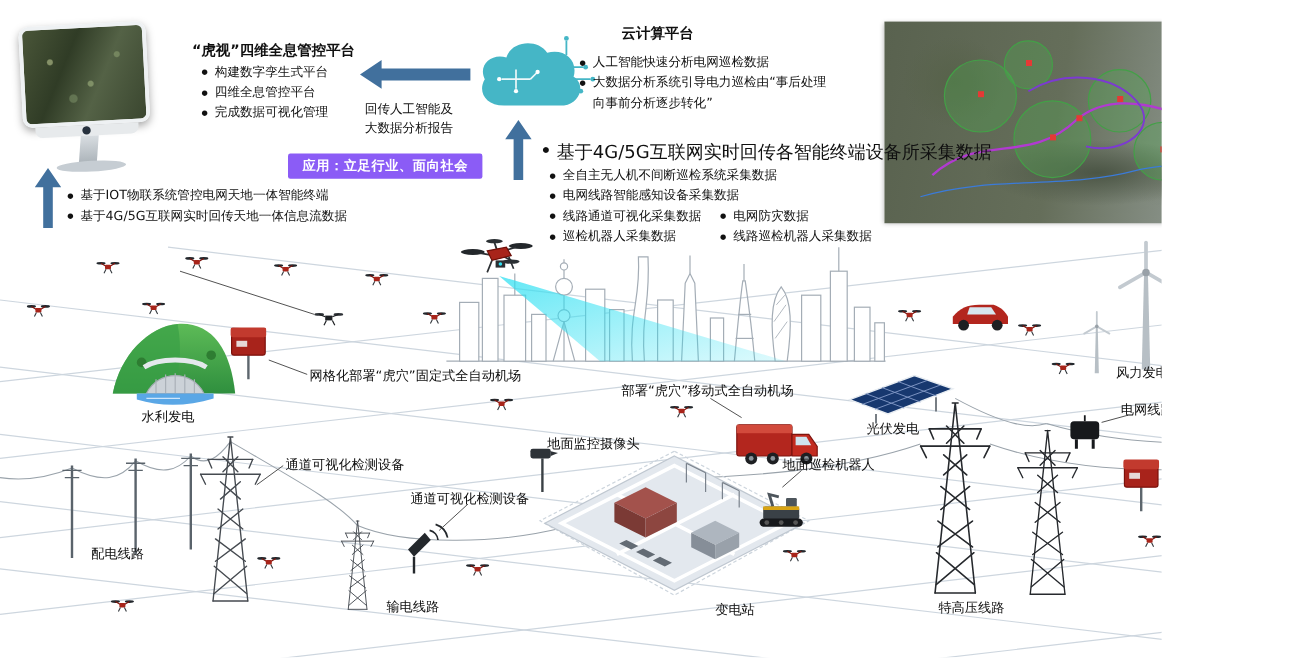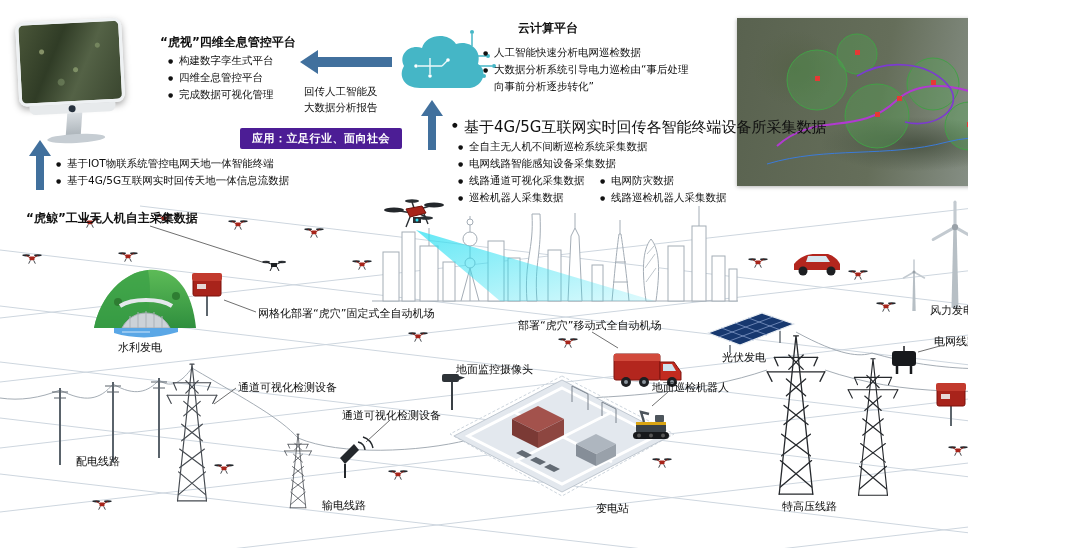--- a/index.html
+++ b/index.html
@@ -10,21 +10,21 @@
   .h-title{font-size:12px;font-weight:bold;white-space:nowrap}
   .site-label{position:absolute;font-size:11px;font-weight:normal;color:#0d0d0d;white-space:nowrap}
   .caption{font-size:10.5px;line-height:1.5;color:#111}
   .pre{white-space:pre-line}
   ul.bullets{list-style:none;font-size:10.5px;color:#111}
   ul.bullets li{position:relative;padding-left:11px;line-height:17px;white-space:nowrap}
   ul.bullets li.pre{white-space:pre-line}
   ul.bullets li::before{content:"●";position:absolute;left:0;top:0;font-size:6px;line-height:17px;color:#111}
   .lead{position:absolute;font-size:15px;font-weight:normal;white-space:nowrap;padding-left:12px}
   .lead::before{content:"●";position:absolute;left:0;top:3px;font-size:6.5px}
-  .app-box{position:absolute;left:240px;top:128px;background:#4c1d95;color:#fff;font-size:11px;
+  .app-box{position:absolute;left:240px;top:128px;background:#8b5cf6;color:#fff;font-size:11px;
            font-weight:bold;padding:3px 12px;border-radius:2px;letter-spacing:.5px}
   
   .monitor{position:absolute;left:18px;top:20px;width:112px;height:116px;transform:rotate(-3deg)}
   .monitor-screen{position:absolute;left:0;top:0;width:106px;height:84px;border:3px solid #eef1f3;border-radius:8px;
       box-shadow:0 3px 7px rgba(0,0,0,.35);
       background:
         radial-gradient(circle at 22% 35%, rgba(196,208,152,.55) 0 2px, transparent 3px),
         radial-gradient(circle at 55% 60%, rgba(176,196,140,.5) 0 2px, transparent 3px),
         radial-gradient(circle at 78% 30%, rgba(150,170,120,.5) 0 2px, transparent 3px),
         radial-gradient(circle at 40% 75%, rgba(120,140,100,.6) 0 3px, transparent 4px),
@@ -391,21 +391,20 @@
   <ul class="bullets abs" style="left:600px;top:172px">
     <li>电网防灾数据</li>
     <li>线路巡检机器人采集数据</li>
   </ul>
 
   <ul class="bullets abs" style="left:56px;top:155px">
     <li>基于IOT物联系统管控电网天地一体智能终端</li>
     <li>基于4G/5G互联网实时回传天地一体信息流数据</li>
   </ul>
 
-  <div class="abs h-title" style="left:26px;top:210px">“虎鲸”工业无人机自主采集数据</div>
 
   <div class="site-label" style="left:118px;top:340px">水利发电</div>
   <div class="site-label" style="left:258px;top:306px">网格化部署“虎穴”固定式全自动机场</div>
   <div class="site-label" style="left:518px;top:318px">部署“虎穴”移动式全自动机场</div>
   <div class="site-label" style="left:722px;top:350px">光伏发电</div>
   <div class="site-label" style="left:930px;top:303px">风力发电</div>
   <div class="site-label" style="left:934px;top:334px">电网线路智能传感设备</div>
   <div class="site-label" style="left:238px;top:380px">通道可视化检测设备</div>
   <div class="site-label" style="left:456px;top:362px">地面监控摄像头</div>
   <div class="site-label" style="left:342px;top:408px">通道可视化检测设备</div>

